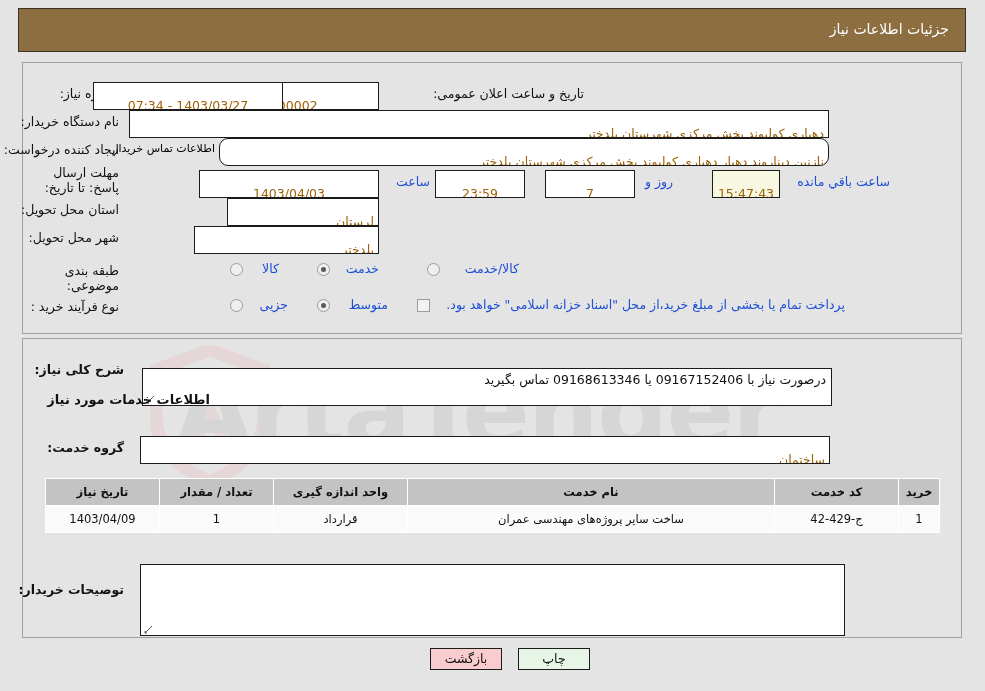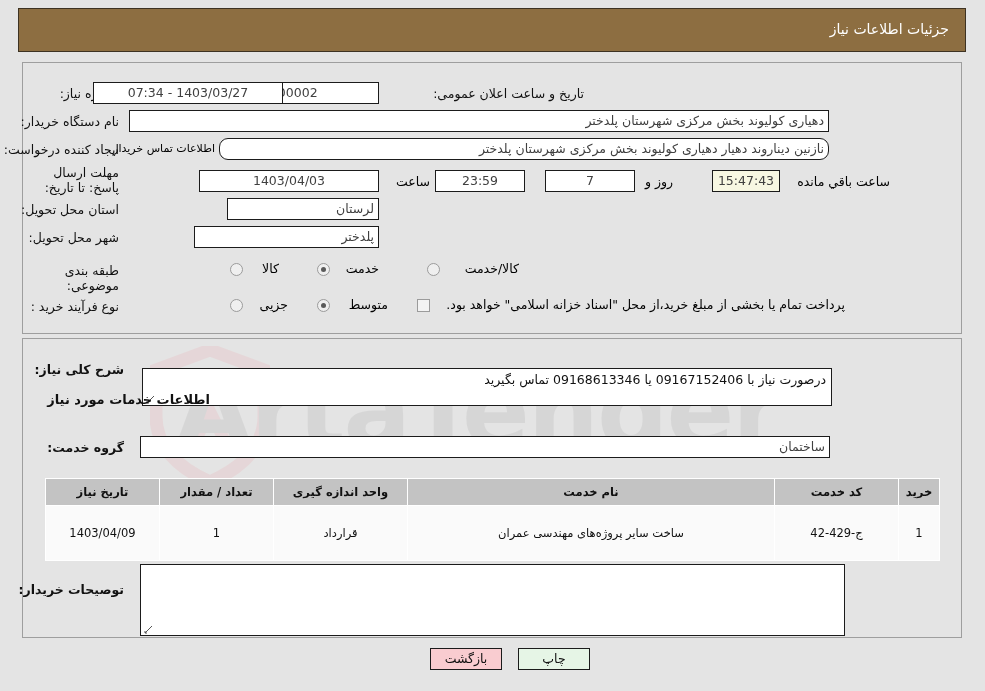--- a/index.html
+++ b/index.html
@@ -76,44 +76,44 @@
     color: #111;
     line-height: 15px;
     z-index: 4;
   }
   .fld {
     position: absolute;
     background: #ffffff;
     border: 1px solid #1b1b1b;
     box-sizing: border-box;
     font-size: 12.5px;
-    color: #404040;
+    color: #a16207;
     line-height: 20px;
     height: 22px;
-    padding: 0 4px;
+    padding: 13px 4px;
     overflow: hidden;
     white-space: nowrap;
     z-index: 4;
   }
   .fld.center { text-align: center; }
   .fld.right  { text-align: right; }
   .fld.cream  { background: #f7f7e2; }
 
   .linktext {
     position: absolute;
     color: #000000;
     font-size: 11px;
     z-index: 4;
     cursor: pointer;
     text-decoration: none;
   }
   .plain {
     position: absolute;
     font-size: 12.5px;
-    color: #000000;
+    color: #1d4ed8;
     z-index: 4;
   }
 
   
   .radio {
     position: absolute;
     width: 13px; height: 13px;
     border-radius: 50%;
     border: 1px solid #9b9b9b;
     background: #efefef;
@@ -183,21 +183,21 @@
     font-weight: bold;
     height: 22px;
     padding: 2px 4px;
     text-align: center;
     font-size: 11.5px;
   }
   .tbl td {
     background: #fafafa;
     border: 1px solid #ffffff;
     height: 22px;
-    padding: 16px 4px;
+    padding: 2px 4px;
     text-align: center;
     color: #111;
     font-size: 11.5px;
   }
 
   
   .btn {
     position: absolute;
     height: 22px;
     border: 1px solid #1b1b1b;

